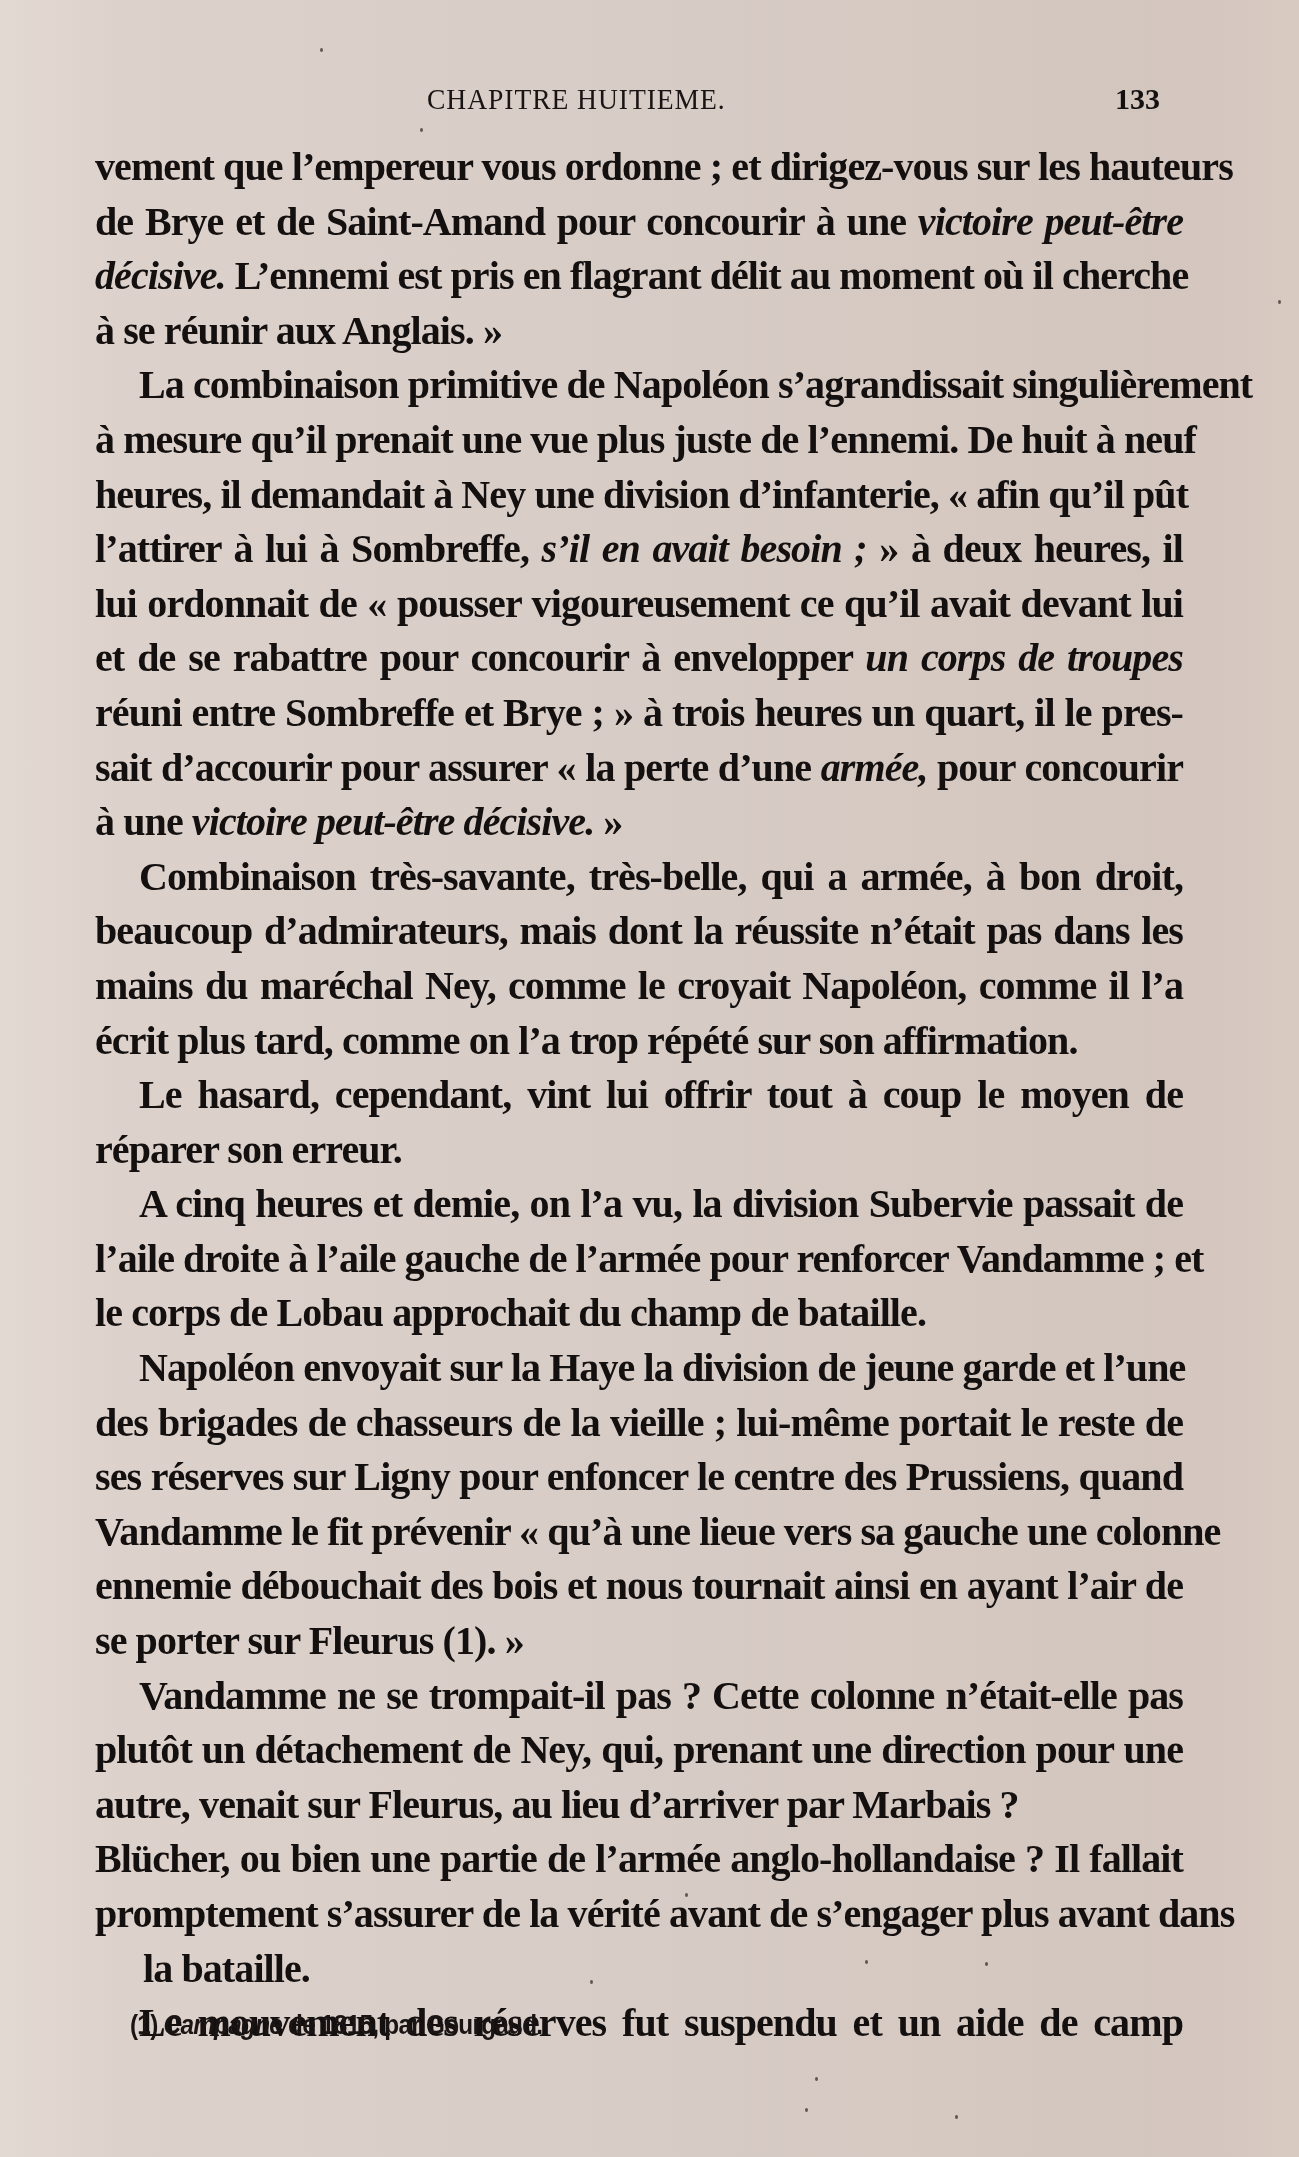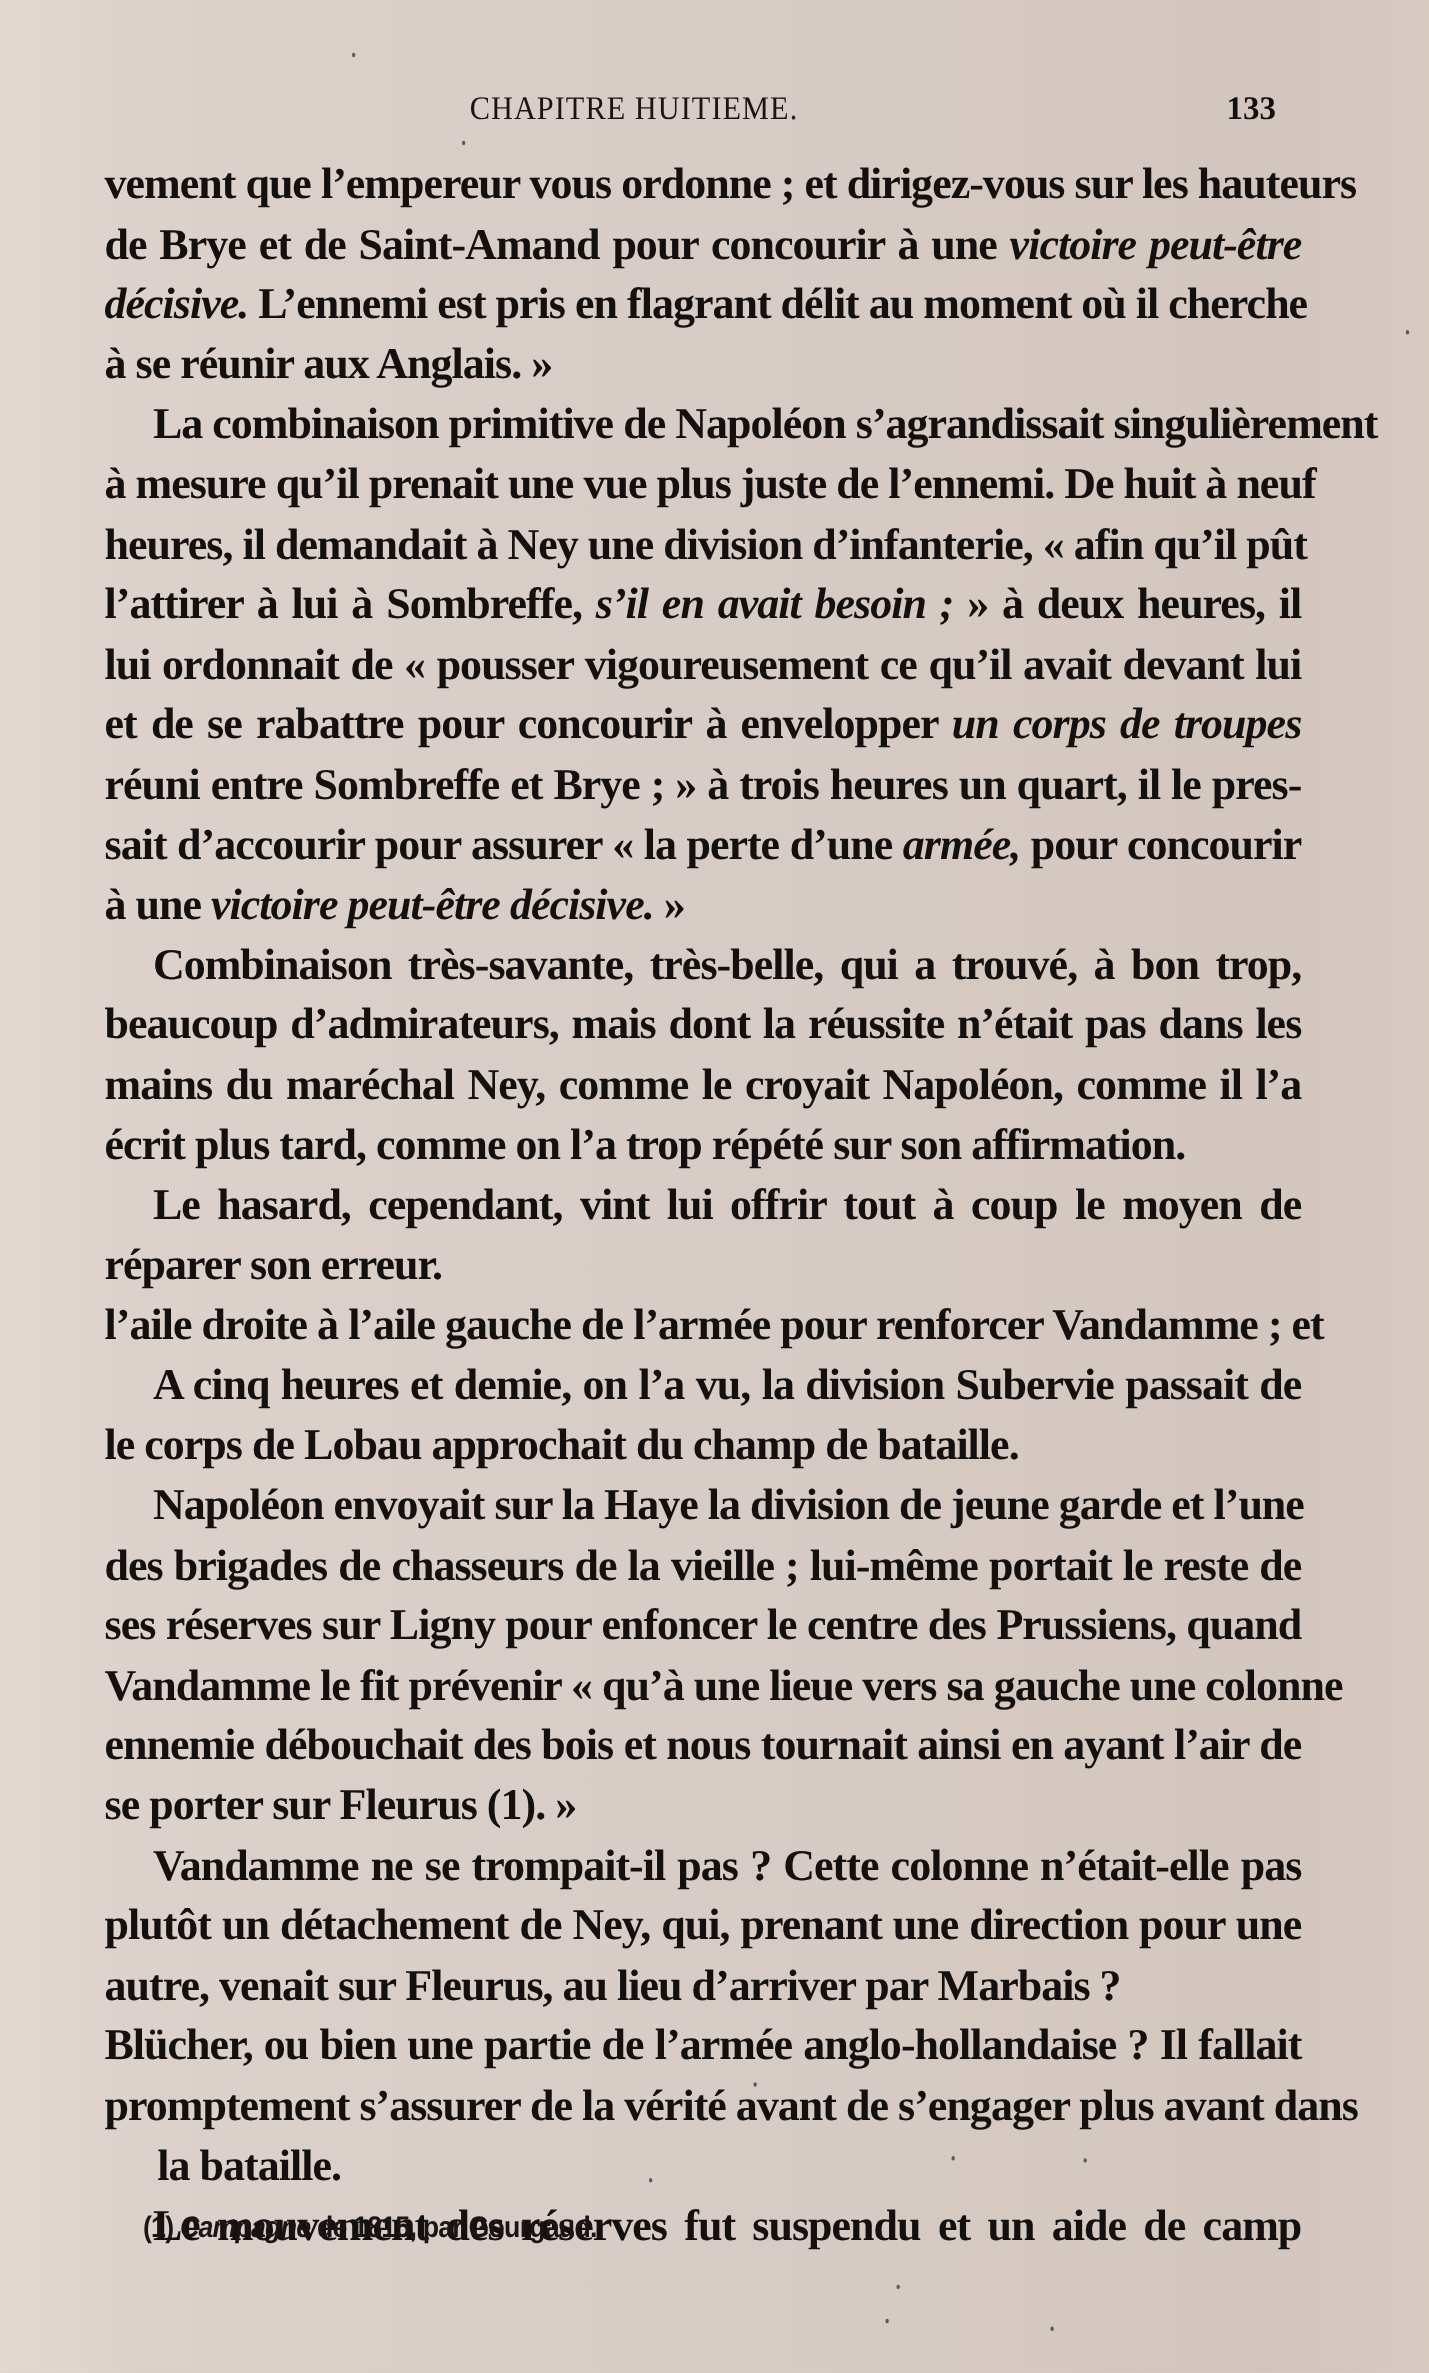--- a/index.html
+++ b/index.html
@@ -113,28 +113,28 @@
       <div class="line last" style="white-space: normal;"><span style="white-space: nowrap;"><span>à se réunir aux Anglais. »</span></span></div>
       <div class="line indent" style="white-space: normal;"><span style="white-space: nowrap; word-spacing: 0px;"><span>La combinaison primitive de Napoléon s’agrandissait singulièrement</span></span></div>
       <div class="line" style="white-space: normal;"><span style="white-space: nowrap; word-spacing: 0px;"><span>à mesure qu’il prenait une vue plus juste de l’ennemi. De huit à neuf</span></span></div>
       <div class="line" style="white-space: normal;"><span style="white-space: nowrap; word-spacing: 0px;"><span>heures, il demandait à Ney une division d’infanterie, « afin qu’il pût</span></span></div>
       <div class="line" style="white-space: normal;"><span style="white-space: nowrap; word-spacing: 0px; margin-top: 24px;"><span>l’attirer à lui à Sombreffe, </span><span class="it">s’il en avait besoin ;</span><span> » à deux heures, il</span></span></div>
       <div class="line" style="white-space: normal;"><span style="white-space: nowrap; word-spacing: 0px;"><span>lui ordonnait de « pousser vigoureusement ce qu’il avait devant lui</span></span></div>
       <div class="line" style="white-space: normal;"><span style="white-space: nowrap; word-spacing: 0.00142045px;"><span>et de se rabattre pour concourir à envelopper </span><span class="it">un corps de troupes</span></span></div>
       <div class="line" style="white-space: normal;"><span style="white-space: nowrap; word-spacing: 0px;"><span>réuni entre Sombreffe et Brye ; » à trois heures un quart, il le pres-</span></span></div>
       <div class="line" style="white-space: normal;"><span style="white-space: nowrap; word-spacing: 0px;"><span>sait d’accourir pour assurer « la perte d’une </span><span class="it">armée,</span><span> pour concourir</span></span></div>
       <div class="line last" style="white-space: normal;"><span style="white-space: nowrap;"><span>à une </span><span class="it">victoire peut-être décisive.</span><span> »</span></span></div>
-      <div class="line indent" style="white-space: normal;"><span style="white-space: nowrap; word-spacing: 0px;"><span>Combinaison très-savante, très-belle, qui a trouvé, à bon trop,</span></span></div>
+      <div class="line indent" style="white-space: normal;"><span style="white-space: nowrap; word-spacing: 0px;"><span>Combinaison très-savante, très-belle, qui a armée, à bon droit,</span></span></div>
       <div class="line" style="white-space: normal;"><span style="white-space: nowrap; word-spacing: 0px;"><span>beaucoup d’admirateurs, mais dont la réussite n’était pas dans les</span></span></div>
       <div class="line" style="white-space: normal;"><span style="white-space: nowrap; word-spacing: 0px;"><span>mains du maréchal Ney, comme le croyait Napoléon, comme il l’a</span></span></div>
       <div class="line last" style="white-space: normal;"><span style="white-space: nowrap;"><span>écrit plus tard, comme on l’a trop répété sur son affirmation.</span></span></div>
       <div class="line indent" style="white-space: normal;"><span style="white-space: nowrap; word-spacing: 0px;"><span>Le hasard, cependant, vint lui offrir tout à coup le moyen de</span></span></div>
       <div class="line last" style="white-space: normal;"><span style="white-space: nowrap;"><span>réparer son erreur.</span></span></div>
+      <div class="line indent" style="white-space: normal;"><span style="white-space: nowrap; word-spacing: 0px;"><span>A cinq heures et demie, on l’a vu, la division Subervie passait de</span></span></div>
       <div class="line" style="white-space: normal;"><span style="white-space: nowrap; word-spacing: 0px;"><span>l’aile droite à l’aile gauche de l’armée pour renforcer Vandamme ; et</span></span></div>
-      <div class="line indent" style="white-space: normal;"><span style="white-space: nowrap; word-spacing: 0px;"><span>A cinq heures et demie, on l’a vu, la division Subervie passait de</span></span></div>
       <div class="line last" style="white-space: normal;"><span style="white-space: nowrap;"><span>le corps de Lobau approchait du champ de bataille.</span></span></div>
       <div class="line indent" style="white-space: normal;"><span style="white-space: nowrap; word-spacing: 0px;"><span>Napoléon envoyait sur la Haye la division de jeune garde et l’une</span></span></div>
       <div class="line" style="white-space: normal;"><span style="white-space: nowrap; word-spacing: 0px;"><span>des brigades de chasseurs de la vieille ; lui-même portait le reste de</span></span></div>
       <div class="line" style="white-space: normal;"><span style="white-space: nowrap; word-spacing: 0px;"><span>ses réserves sur Ligny pour enfoncer le centre des Prussiens, quand</span></span></div>
       <div class="line" style="white-space: normal;"><span style="white-space: nowrap; word-spacing: 0px;"><span>Vandamme le fit prévenir « qu’à une lieue vers sa gauche une colonne</span></span></div>
       <div class="line" style="white-space: normal;"><span style="white-space: nowrap; word-spacing: 0px;"><span>ennemie débouchait des bois et nous tournait ainsi en ayant l’air de</span></span></div>
       <div class="line last" style="white-space: normal;"><span style="white-space: nowrap;"><span>se porter sur Fleurus (1). »</span></span></div>
       <div class="line indent" style="white-space: normal;"><span style="white-space: nowrap; word-spacing: 0px;"><span>Vandamme ne se trompait-il pas ? Cette colonne n’était-elle pas</span></span></div>
       <div class="line" style="white-space: normal;"><span style="white-space: nowrap; word-spacing: 0px;"><span>plutôt un détachement de Ney, qui, prenant une direction pour une</span></span></div>
       <div class="line last" style="white-space: normal;"><span style="white-space: nowrap;"><span>autre, venait sur Fleurus, au lieu d’arriver par Marbais ?</span></span></div>

